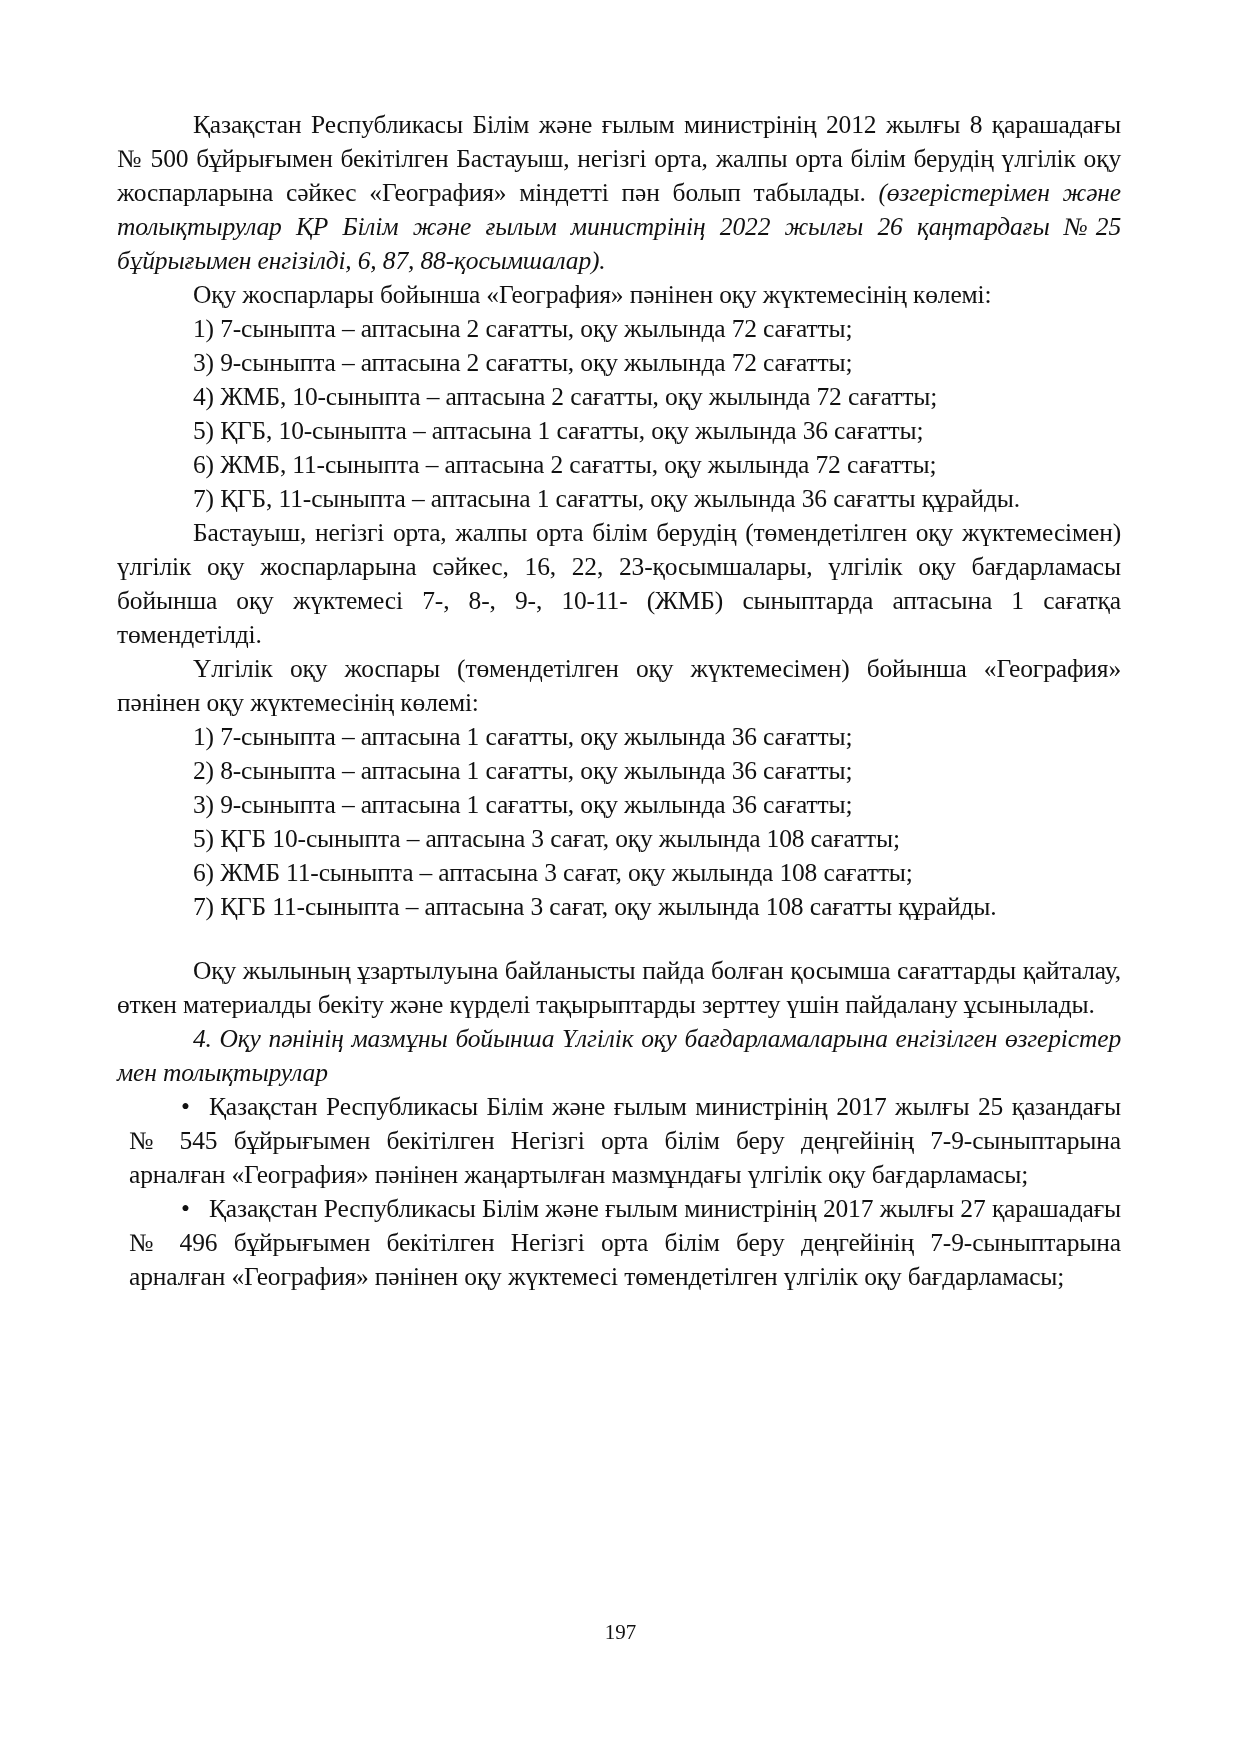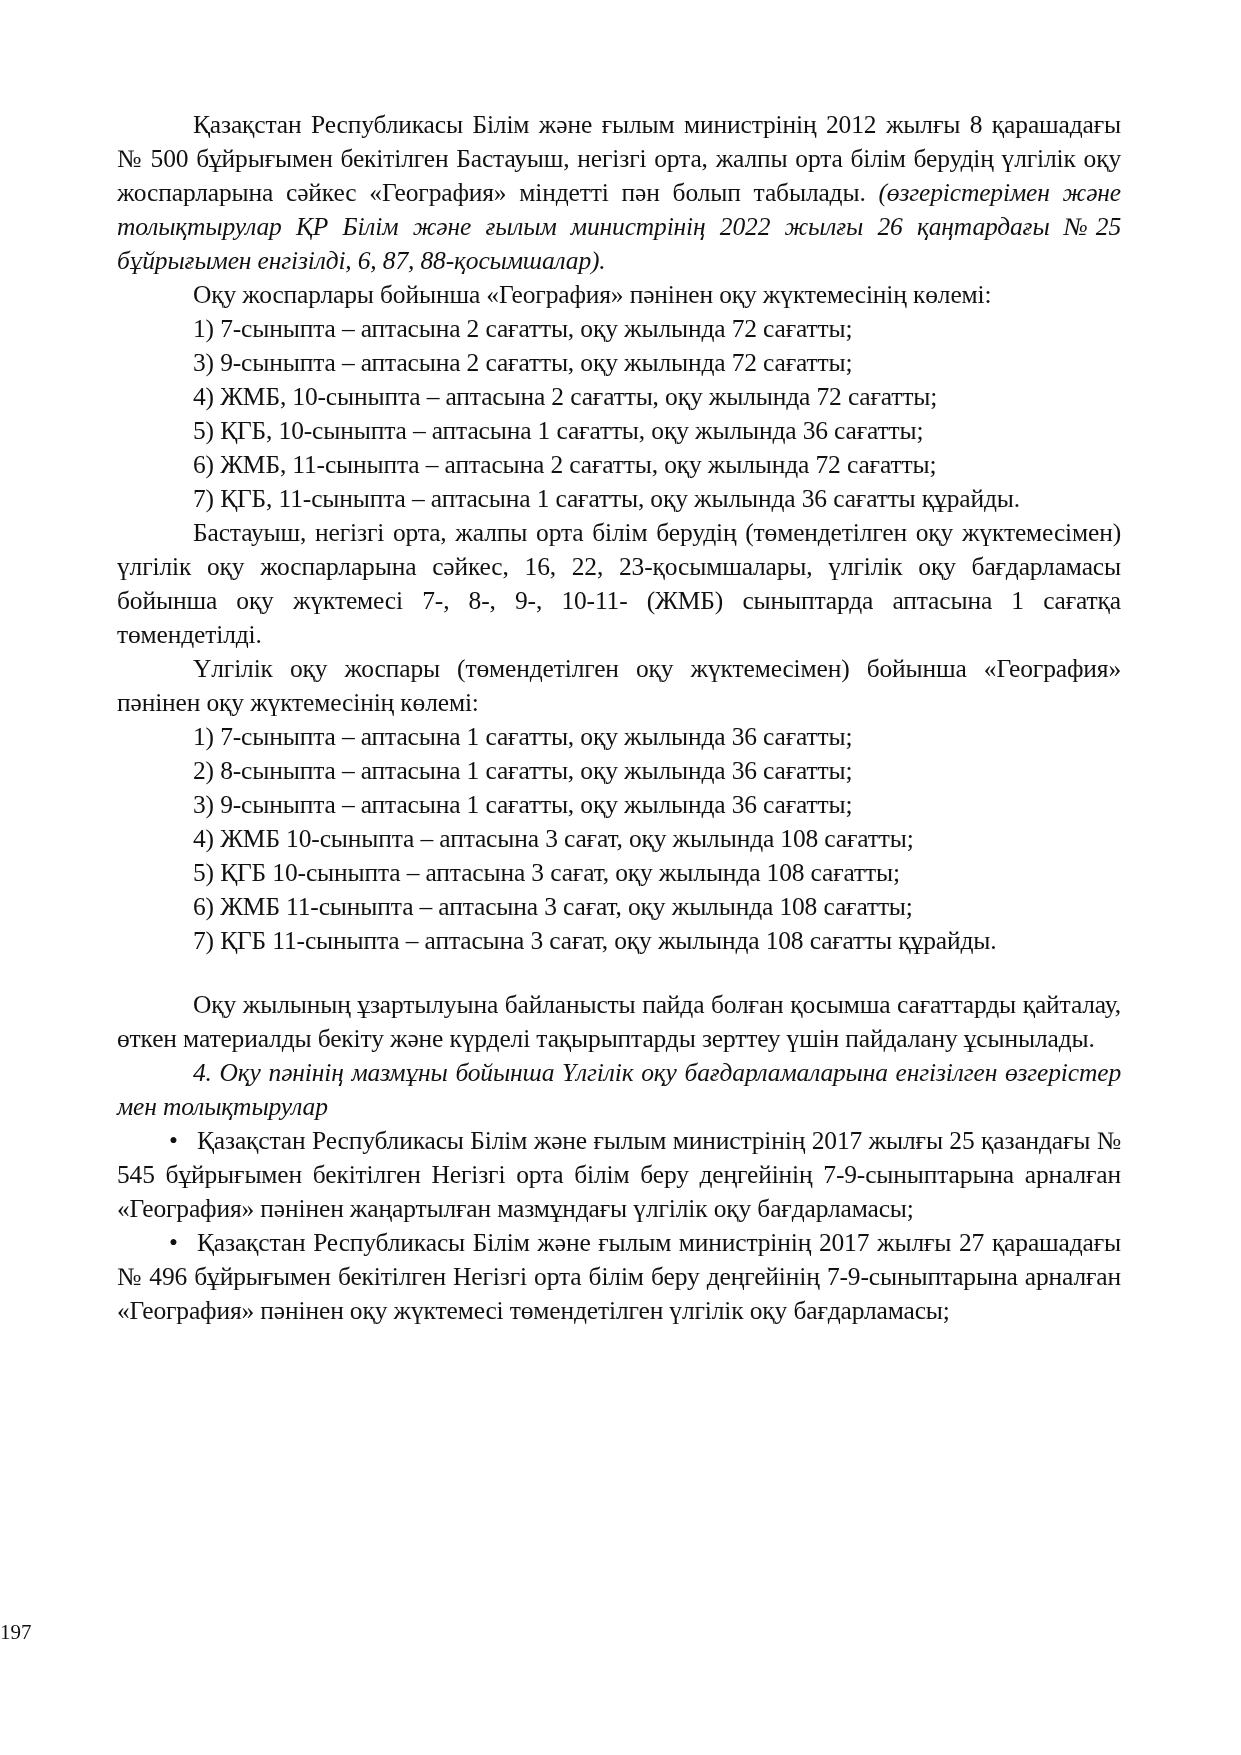--- a/index.html
+++ b/index.html
@@ -28,32 +28,33 @@
       text-align: justify;
       text-align-last: left;
       letter-spacing: -0.15px;
     }
     .indent { text-indent: 76px; }
     .item { padding-left: 76px; text-align: left; }
     .ital { font-style: italic; }
     .blank { height: 30.2px; }
     .bullet-p {
       text-indent: 52px;
+      margin-left: 12px;
     }
     .bullet {
       display: inline-block;
       width: 28px;
       text-indent: 0;
     }
     .page-number {
       position: absolute;
       left: 0;
       width: 1241px;
       top: 1620px;
-      text-align: left;
+      text-align: center;
       font-size: 21px;
       font-family: "Liberation Serif", "DejaVu Serif", serif;
       color: #111111;
     }
   </style>
 </head>
 <body>
 
 <div class="page">
 
@@ -71,21 +72,20 @@
   </div>
 
   <p class="p indent">Бастауыш, негізгі орта, жалпы орта білім берудің (төмендетілген оқу жүктемесімен) үлгілік оқу жоспарларына сәйкес, 16, 22, 23-қосымшалары, үлгілік оқу бағдарламасы бойынша оқу жүктемесі 7-, 8-, 9-, 10-11- (ЖМБ) сыныптарда аптасына 1 сағатқа төмендетілді.</p>
 
   <p class="p indent">Үлгілік оқу жоспары (төмендетілген оқу жүктемесімен) бойынша «География» пәнінен оқу жүктемесінің көлемі:</p>
 
   <div>
     <p class="p item">1) 7-сынып­та – аптасына 1 сағатты, оқу жылында 36 сағатты;</p>
     <p class="p item">2) 8-сынып­та – аптасына 1 сағатты, оқу жылында 36 сағатты;</p>
     <p class="p item">3) 9-сынып­та – аптасына 1 сағатты, оқу жылында 36 сағатты;</p>
-    <p class="p item">4) ЖМБ 10-сынып­та – аптасына 3 сағат, оқу жылында 108 сағатты;</p>
     <p class="p item">5) ҚГБ 10-сынып­та – аптасына 3 сағат, оқу жылында 108 сағатты;</p>
     <p class="p item">6) ЖМБ 11-сынып­та – аптасына 3 сағат, оқу жылында 108 сағатты;</p>
     <p class="p item">7) ҚГБ 11-сынып­та – аптасына 3 сағат, оқу жылында 108 сағатты құрайды.</p>
   </div>
 
   <div class="blank"></div>
 
   <p class="p indent">Оқу жылының ұзартылуына байланысты пайда болған қосымша сағаттарды қайталау, өткен материалды бекіту және күрделі тақырыптарды зерттеу үшін пайдалану ұсынылады.</p>
 
   <p class="p indent ital">4. Оқу пәнінің мазмұны бойынша Үлгілік оқу бағдарламаларына енгізілген өзгерістер мен толықтырулар</p>

